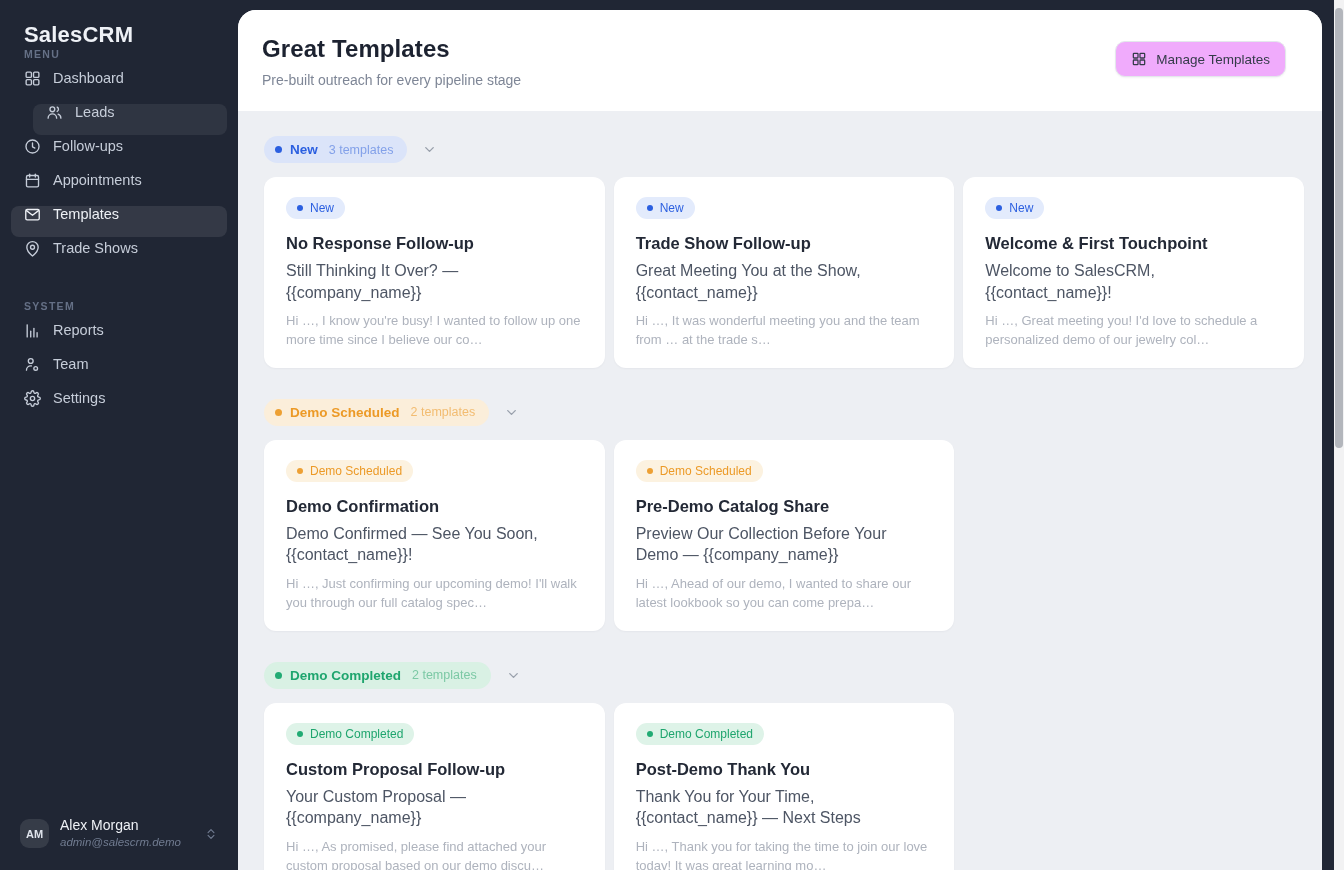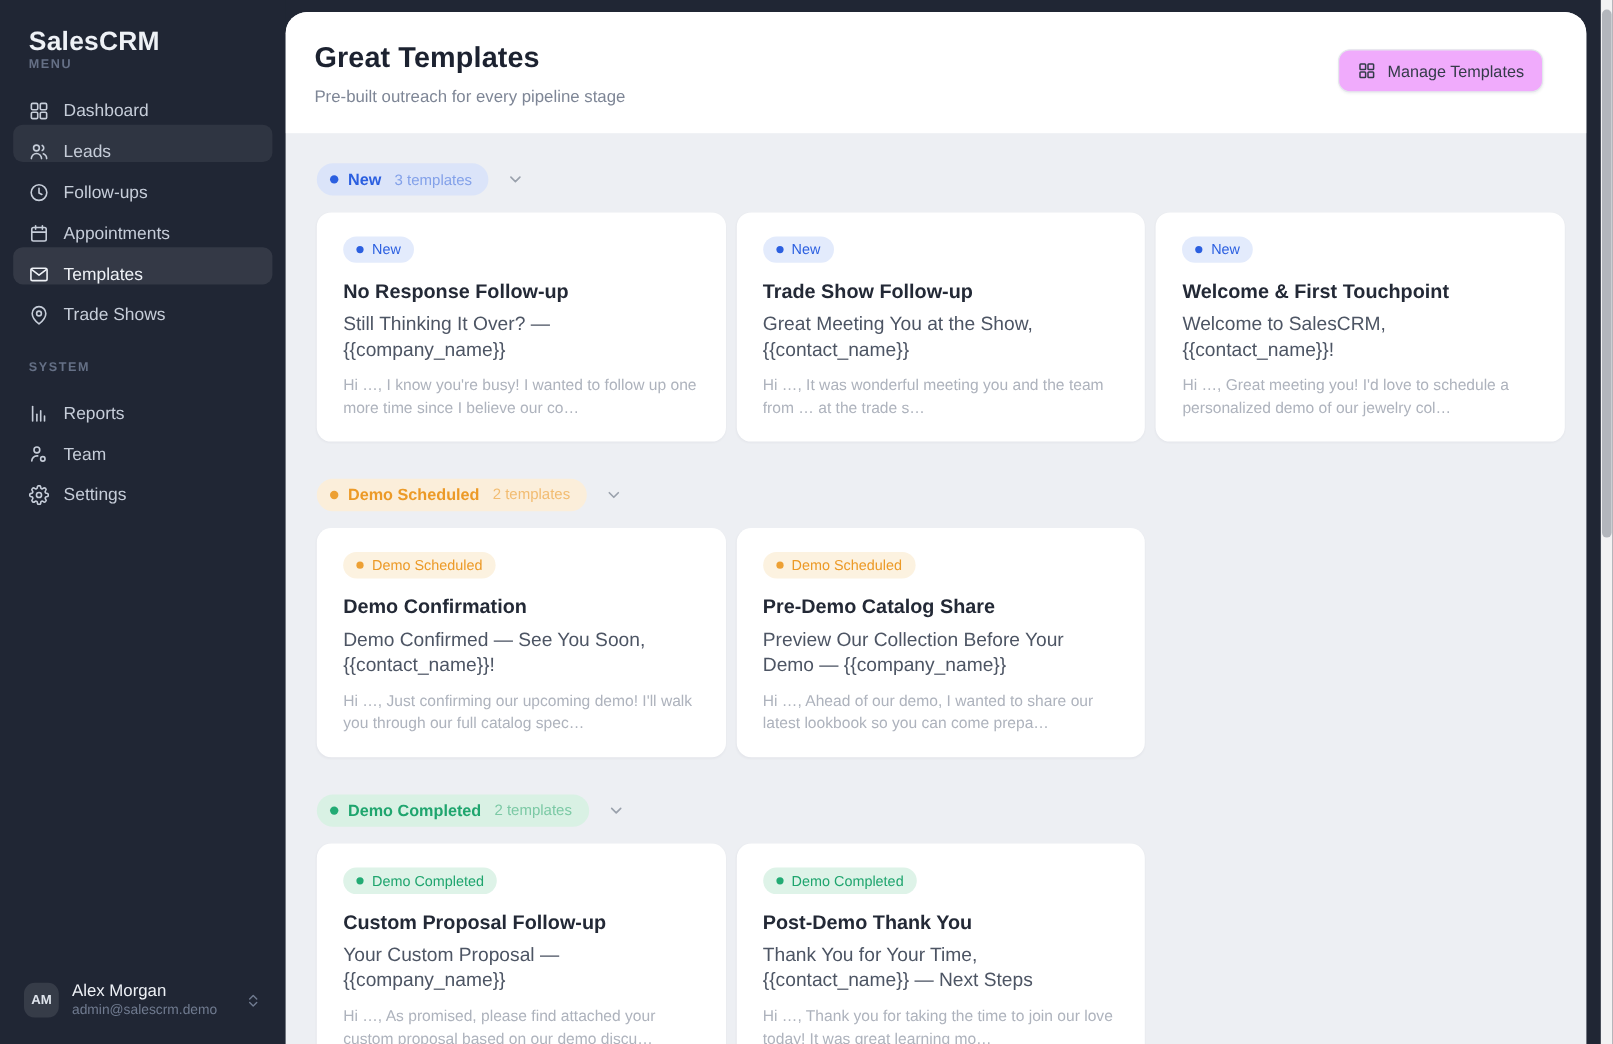--- a/index.html
+++ b/index.html
@@ -21,44 +21,44 @@
   .logo {
     font-size: 22px; font-weight: 700; color: #eef1f6;
     letter-spacing: .2px; padding: 0 24px; 
   }
   .nav-label {
     font-size: 10.5px; font-weight: 700; letter-spacing: 1.3px;
     color: #657086; padding: 0 24px; margin: 0 0 10px;
   }
   .nav-group { padding: 0 11px; margin-bottom: 26px; }
   .nav-item {
-    display: flex; align-items: flex-end; gap: 12px;
+    display: flex; align-items: flex-start; gap: 12px;
     height: 31px; padding: 0 13px; margin-bottom: 3px;
     border-radius: 8px; font-size: 14.5px; color: #c6cdd9;
     cursor: pointer;
   }
-  .nav-item.hl { background: rgba(255,255,255,0.07); }
+  .nav-item.hl { background: rgba(255,255,255,0.07); margin-left: 22px; }
   .nav-item.active { background: rgba(255,255,255,0.09); color: #eef1f6; }
   .nav-icon { width: 17px; height: 17px; display: inline-flex; flex: 0 0 17px; }
   .nav-icon svg { width: 17px; height: 17px; stroke: currentColor; fill: none;
     stroke-width: 1.9; stroke-linecap: round; stroke-linejoin: round; }
   .sidebar-spacer { flex: 1; }
   .user-row {
     display: flex; align-items: center; gap: 11px; padding: 8px 20px 6px;
     cursor: pointer;
   }
   .avatar {
     width: 29px; height: 29px; border-radius: 9px;
     background: rgba(255,255,255,0.10); color: #dfe4ec;
     font-size: 11px; font-weight: 700;
     display: flex; align-items: center; justify-content: center; flex: 0 0 29px;
   }
   .user-meta { flex: 1; line-height: 1.2; }
   .user-name { font-size: 14px; color: #eef1f6; font-weight: 500; }
-  .user-email { font-size: 11.5px; color: #707b90; margin-top: 2px; }
+  .user-email { font-size: 11.5px; color: #707b90; margin-top: 2px; font-style: italic; }
   .user-chevrons { width: 14px; height: 14px; color: #707b90; }
   .user-chevrons svg { width: 14px; height: 14px; stroke: currentColor; fill: none;
     stroke-width: 2; stroke-linecap: round; stroke-linejoin: round; }
 
   
   .main-outer { flex: 1; padding: 10px 22px 0 0; height: 100%; }
   .panel {
     width: 100%; height: 860px; background: #edeff3;
     border-radius: 18px 18px 0 0; overflow: hidden;
     display: flex; flex-direction: column;

